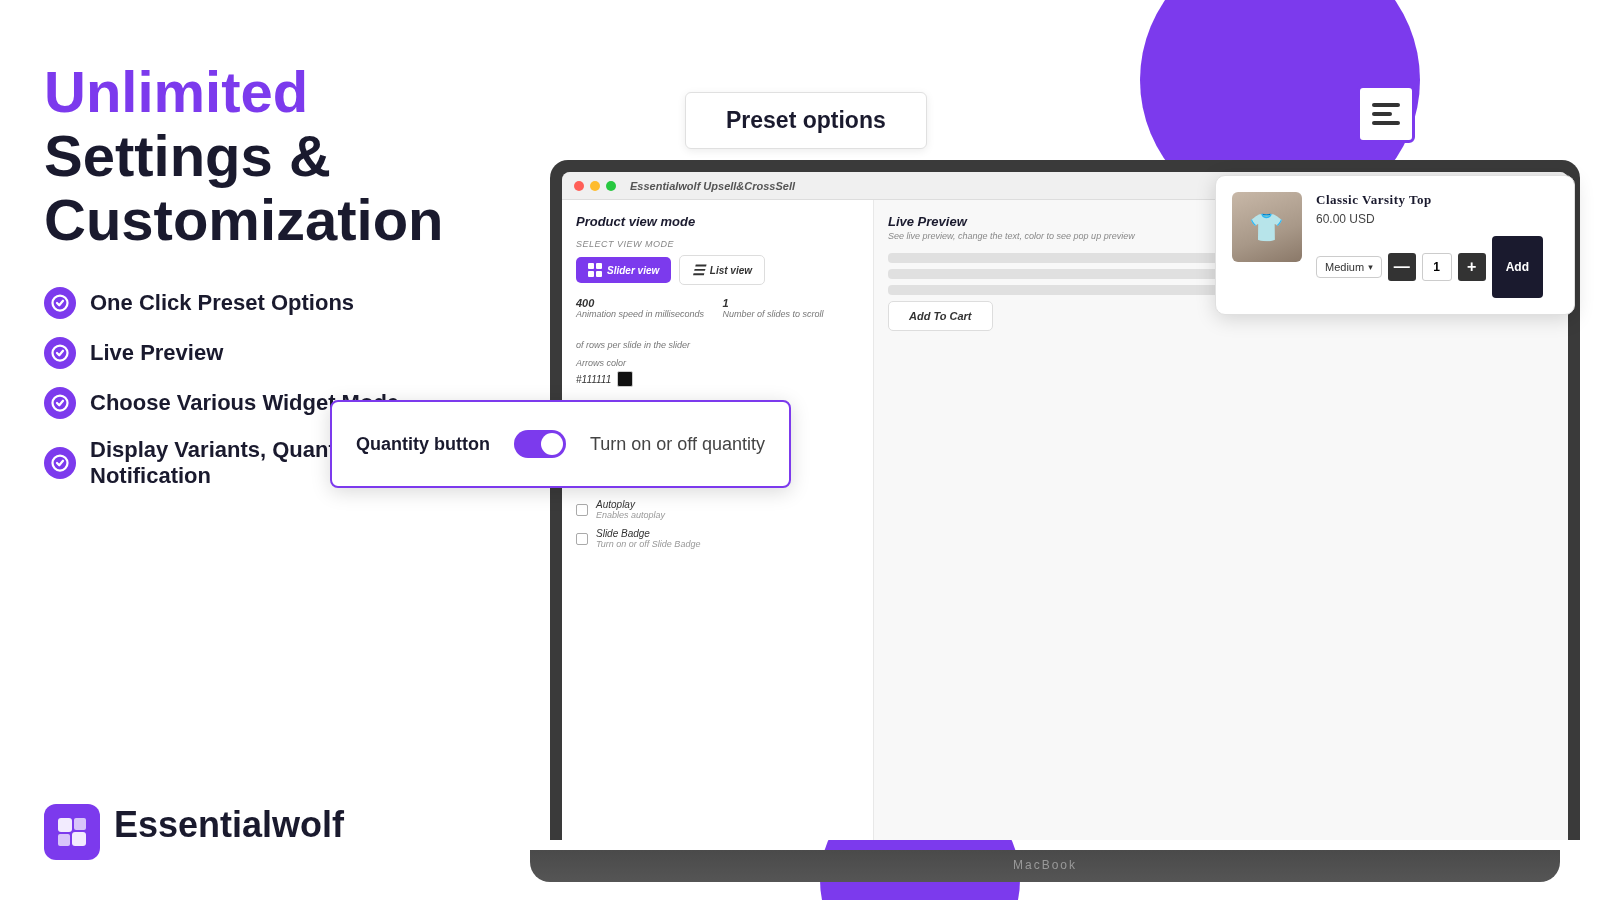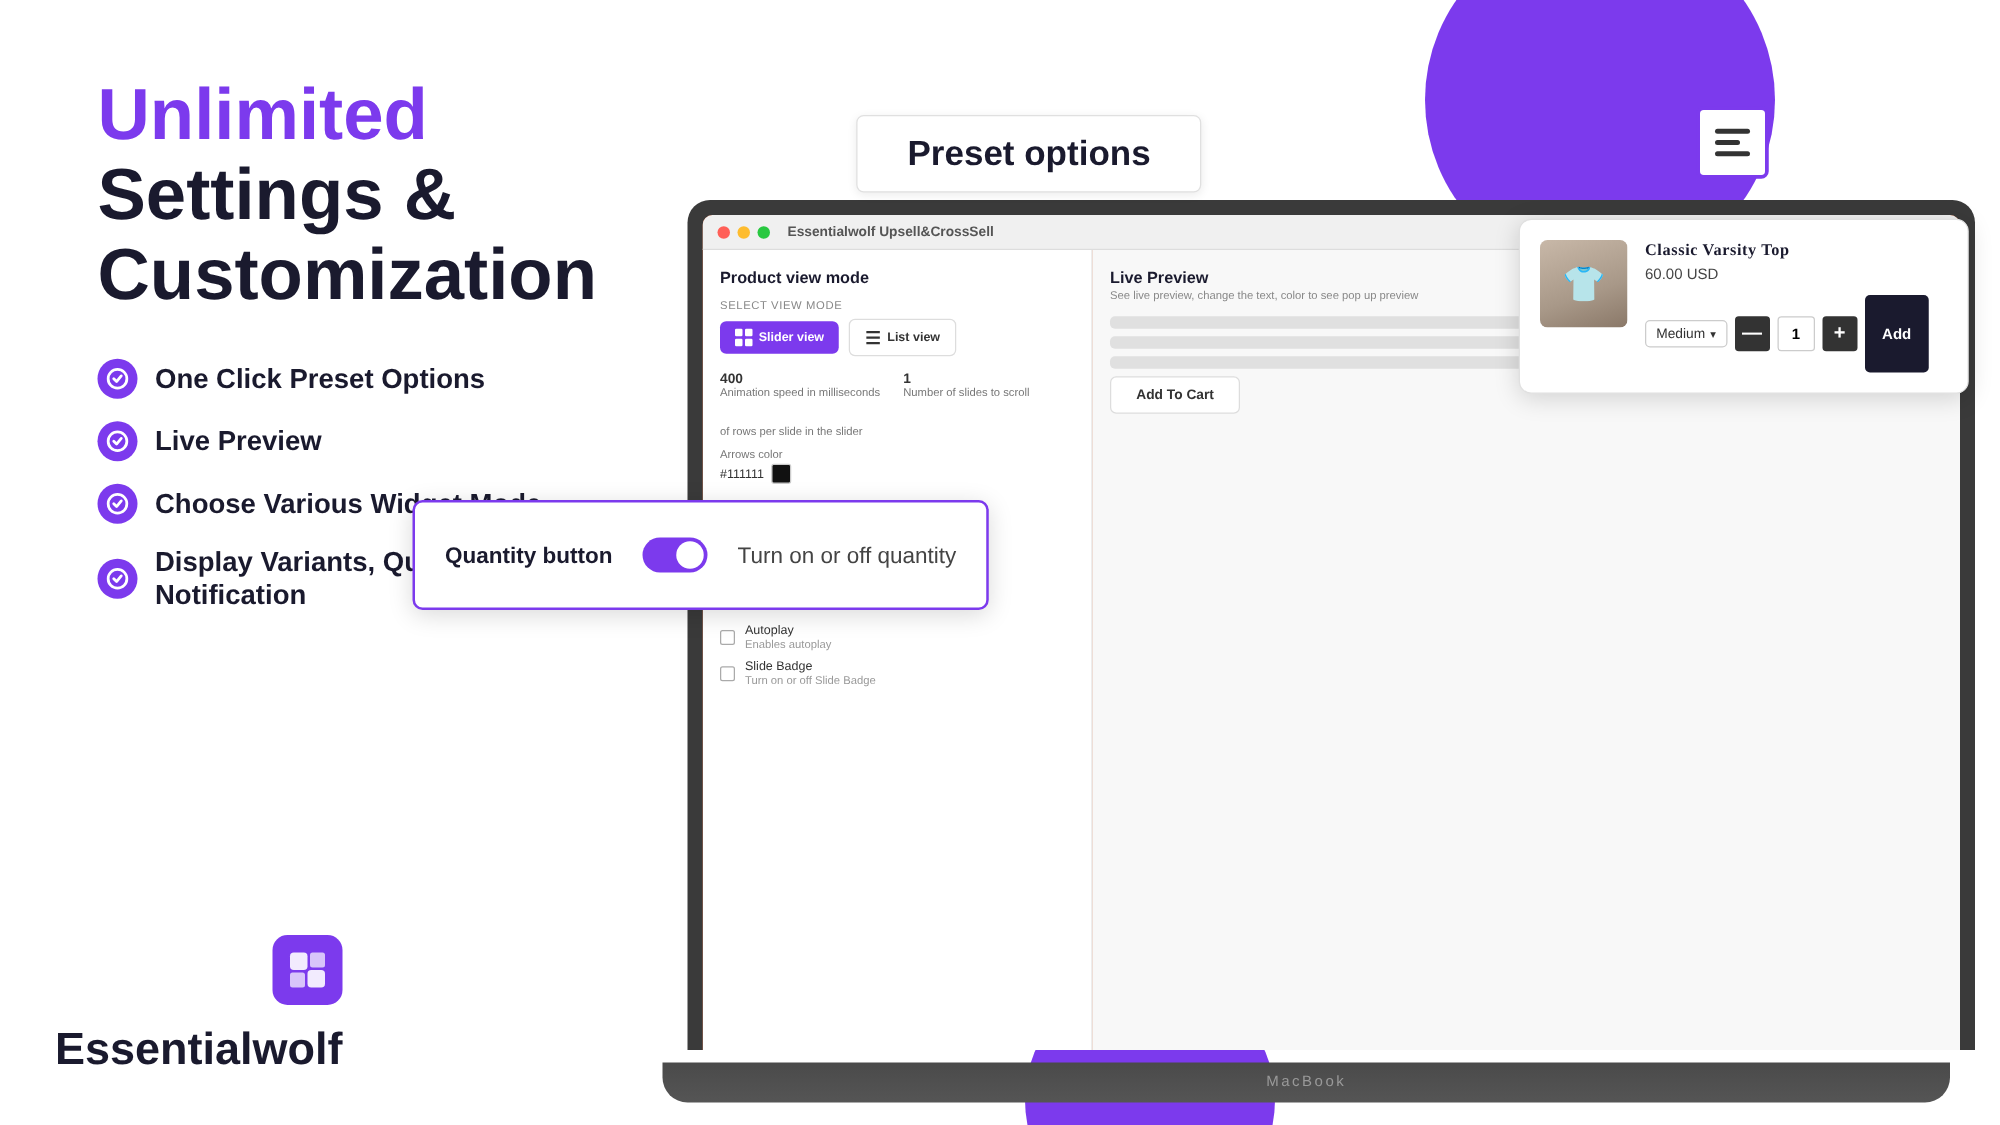--- a/index.html
+++ b/index.html
@@ -34,21 +34,20 @@
       z-index: 0;
     }
 
     
     .left-panel {
       position: absolute;
       left: 44px;
       top: 60px;
       width: 420px;
       z-index: 2;
-      margin-left: 34px;
     }
     .main-title {
       font-size: 58px;
       font-weight: 800;
       line-height: 1.1;
       color: #1a1a2e;
     }
     .main-title .highlight {
       color: #7c3aed;
     }
@@ -140,21 +139,21 @@
 
     
     .preset-box {
       position: absolute;
       top: 62px;
       left: 195px;
       background: white;
       border: 1.5px solid #e0e0e0;
       border-radius: 6px;
       padding: 14px 40px;
-      font-size: 28px;
+      font-size: 23px;
       font-weight: 600;
       color: #1a1a2e;
       z-index: 5;
       box-shadow: 0 2px 8px rgba(0,0,0,0.08);
     }
 
     
     .menu-icon-box {
       position: absolute;
       top: 55px;
@@ -206,24 +205,25 @@
     .laptop-base-label {
       text-align: center;
       line-height: 30px;
       color: #999;
       font-size: 12px;
       letter-spacing: 2px;
     }
 
     
     .app-chrome {
-      background: #c2410c;
+      background: #a3a3a3;
       height: 100%;
       display: flex;
       flex-direction: column;
+      font-style: italic;
     }
     .app-titlebar {
       height: 28px;
       background: #f0f0f0;
       border-bottom: 1px solid #ddd;
       display: flex;
       align-items: center;
       padding: 0 12px;
       gap: 6px;
     }
@@ -532,24 +532,23 @@
       font-weight: 700;
       cursor: pointer;
     }
 
     
     .brand-footer {
       position: absolute;
       bottom: 40px;
       left: 44px;
       display: flex;
-      align-items: flex-end;
+      align-items: flex-start;
       gap: 14px;
       z-index: 5;
-      flex-direction: column;
     }
     .brand-logo-box {
       width: 56px;
       height: 56px;
       background: #7c3aed;
       border-radius: 12px;
       display: flex;
       align-items: center;
       justify-content: center;
     }

